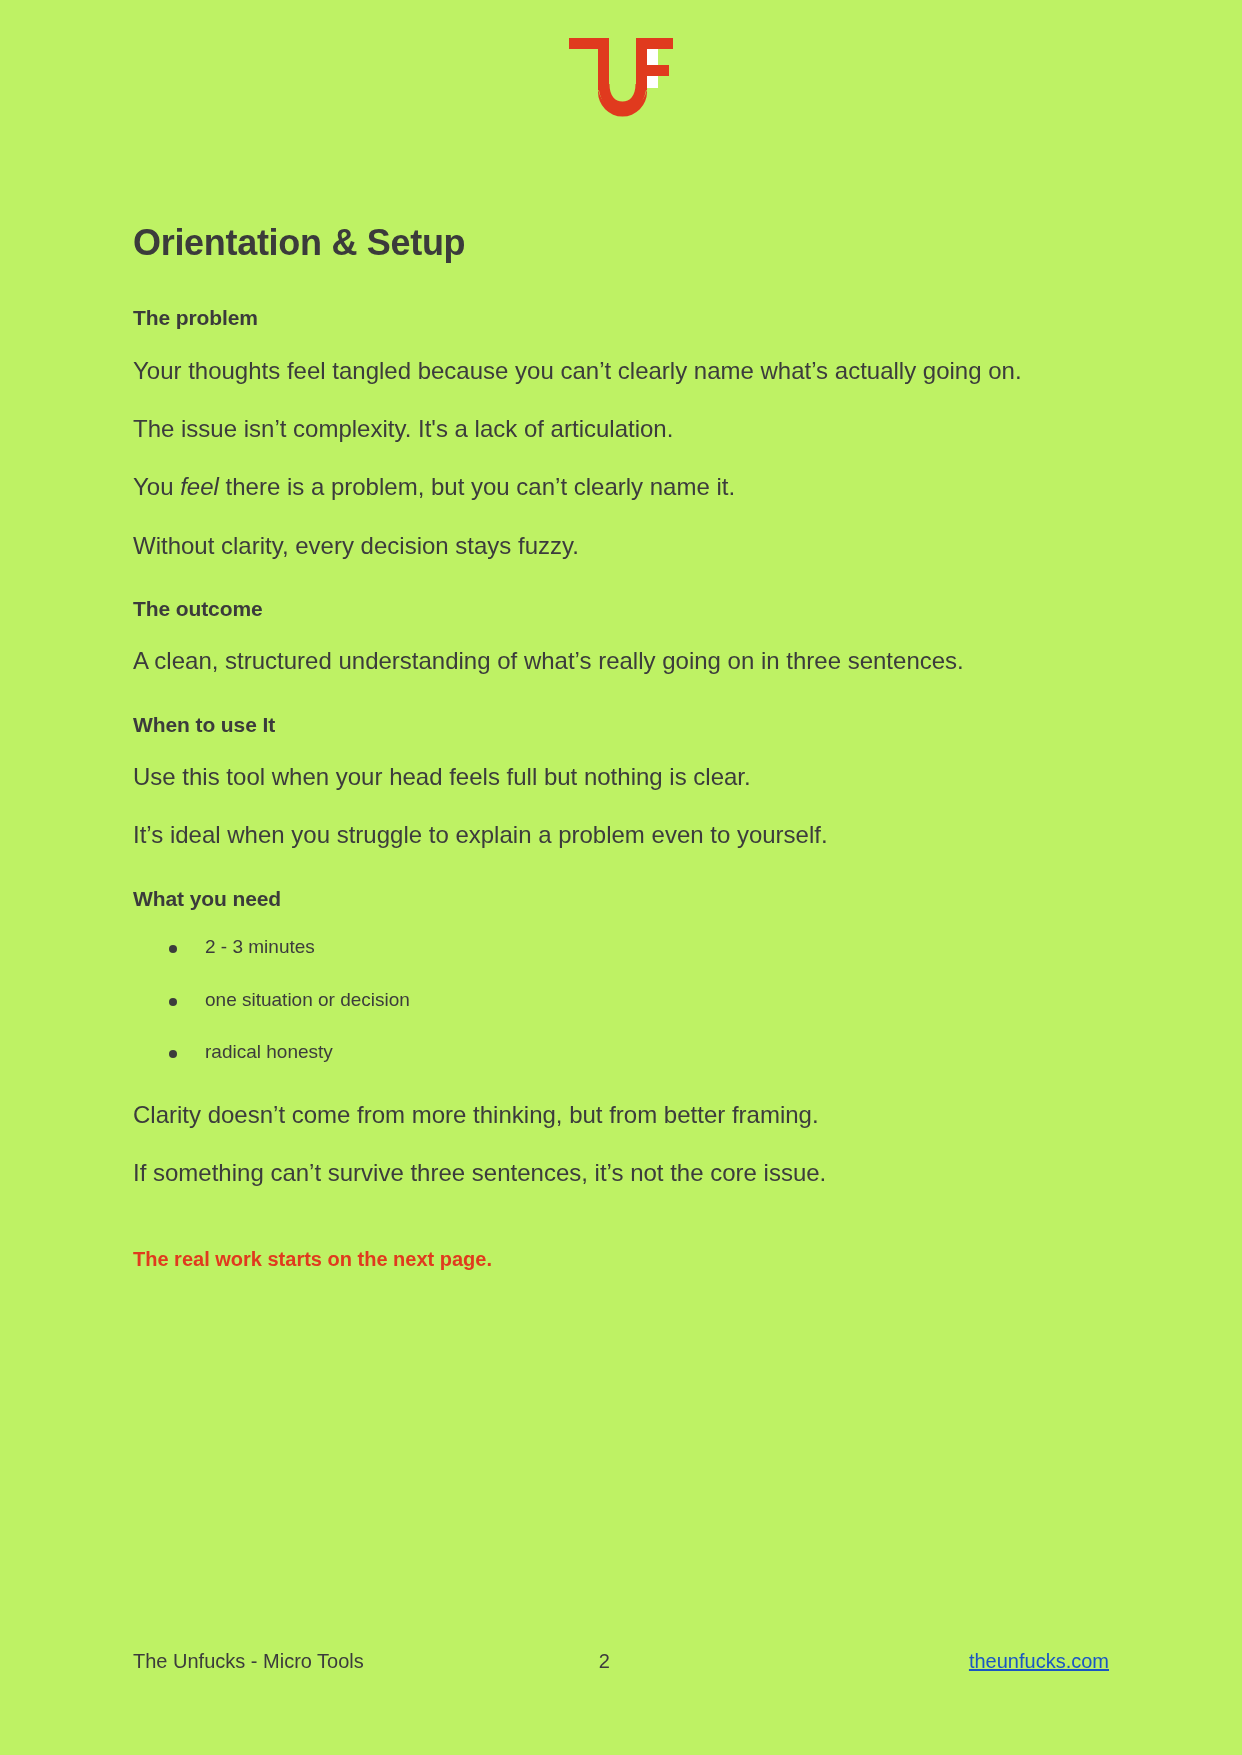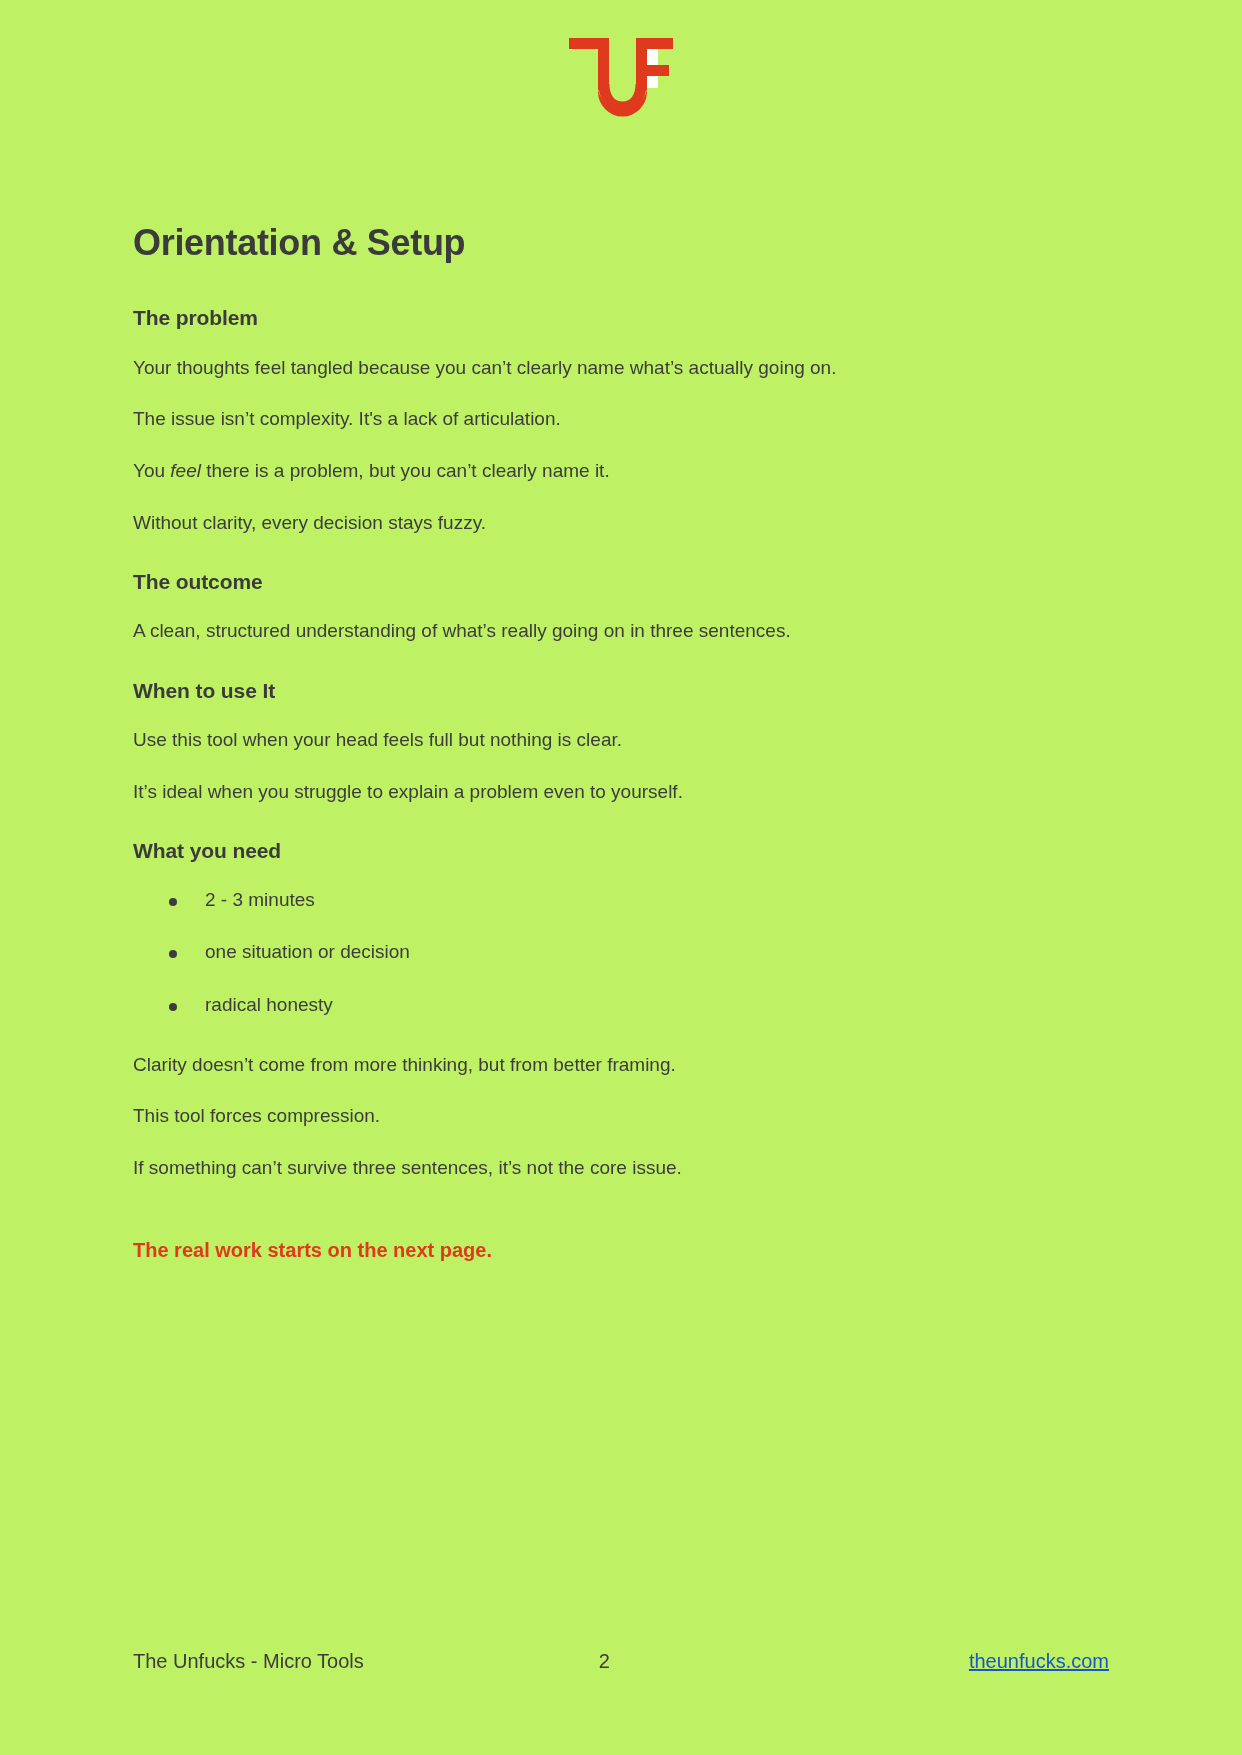--- a/index.html
+++ b/index.html
@@ -62,21 +62,21 @@
     color: #3b3b3b;
     letter-spacing: -0.1px;
     margin: 0 0 24px 0;
     line-height: 1.2;
   }
   h2.section-heading.spaced-top {
     margin-top: 58px;
   }
 
   p.body-text {
-    font-size: 19px;
+    font-size: 24px;
     font-weight: normal;
     color: #3c3c3c;
     line-height: 1.35;
     margin: 0 0 26px 0;
   }
   p.body-text:last-child { margin-bottom: 0; }
 
   .block {
     margin-bottom: 34px;
   }
@@ -213,21 +213,20 @@
         </li>
         <li>
           <span class="bullet-dot"></span>
           <span>radical honesty</span>
         </li>
       </ul>
     </div>
 
     <div class="block">
       <p class="body-text">Clarity doesn’t come from more thinking, but from better framing.</p>
-      <p class="body-text">This tool forces compression.</p>
       <p class="body-text">If something can’t survive three sentences, it’s not the core issue.</p>
     </div>
 
     <div style="margin-top:56px;">
       <p class="callout">The real work starts on the next page.</p>
     </div>
 
   </div>
 
   <div class="footer">

